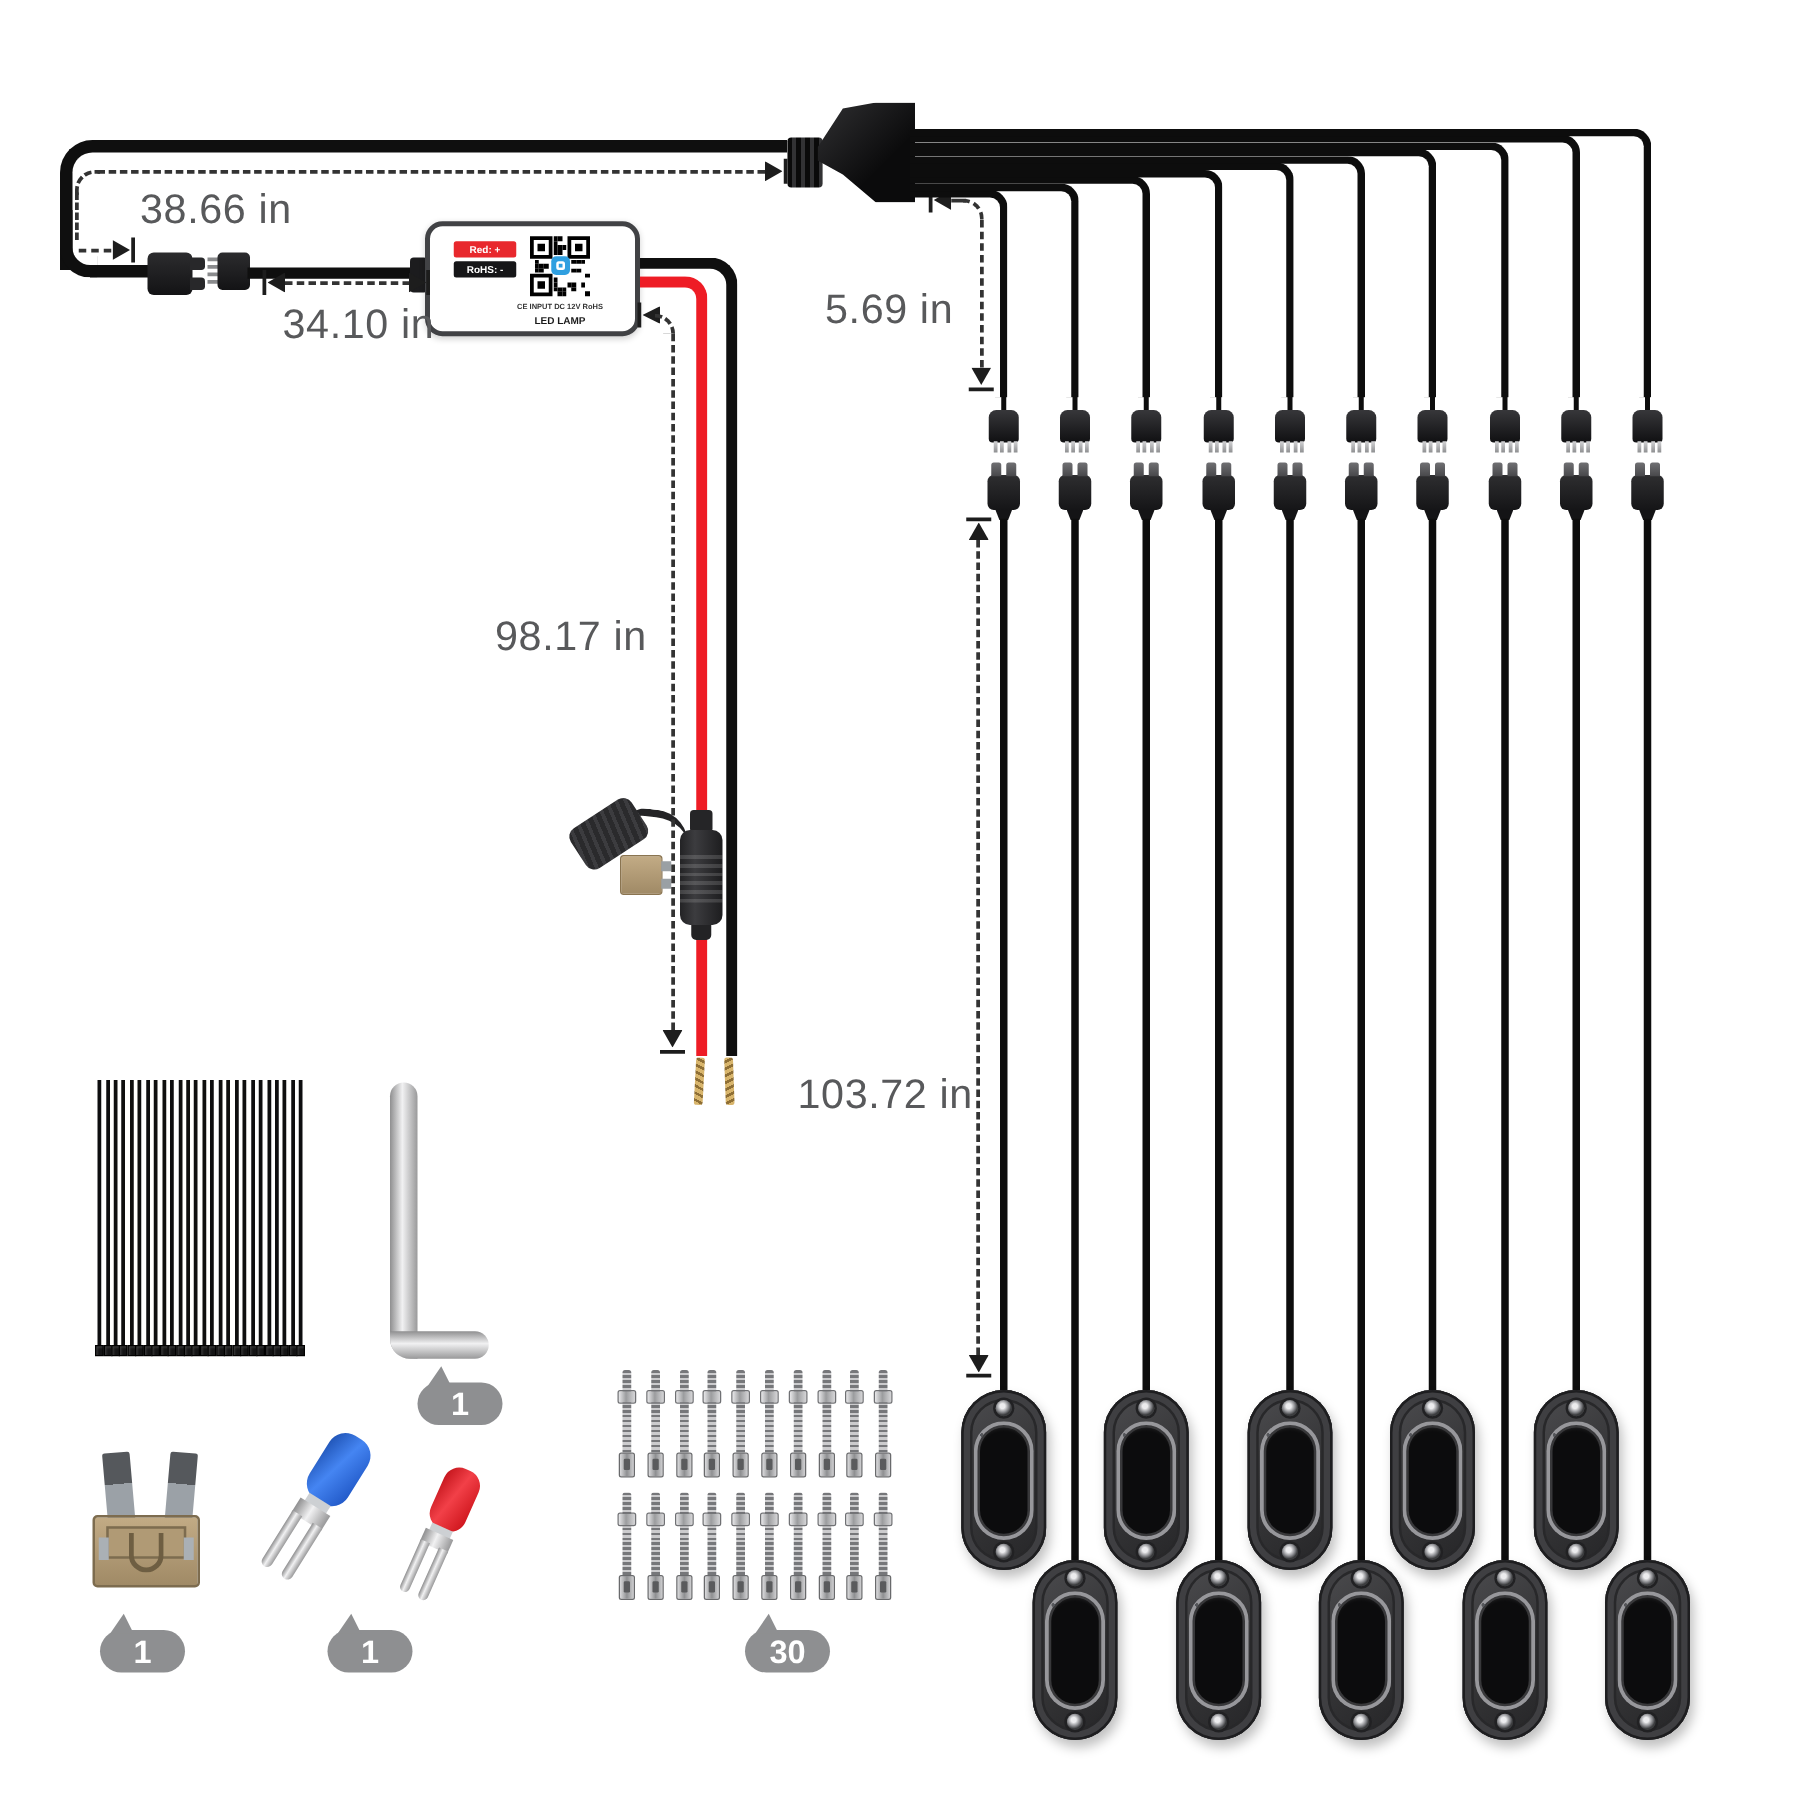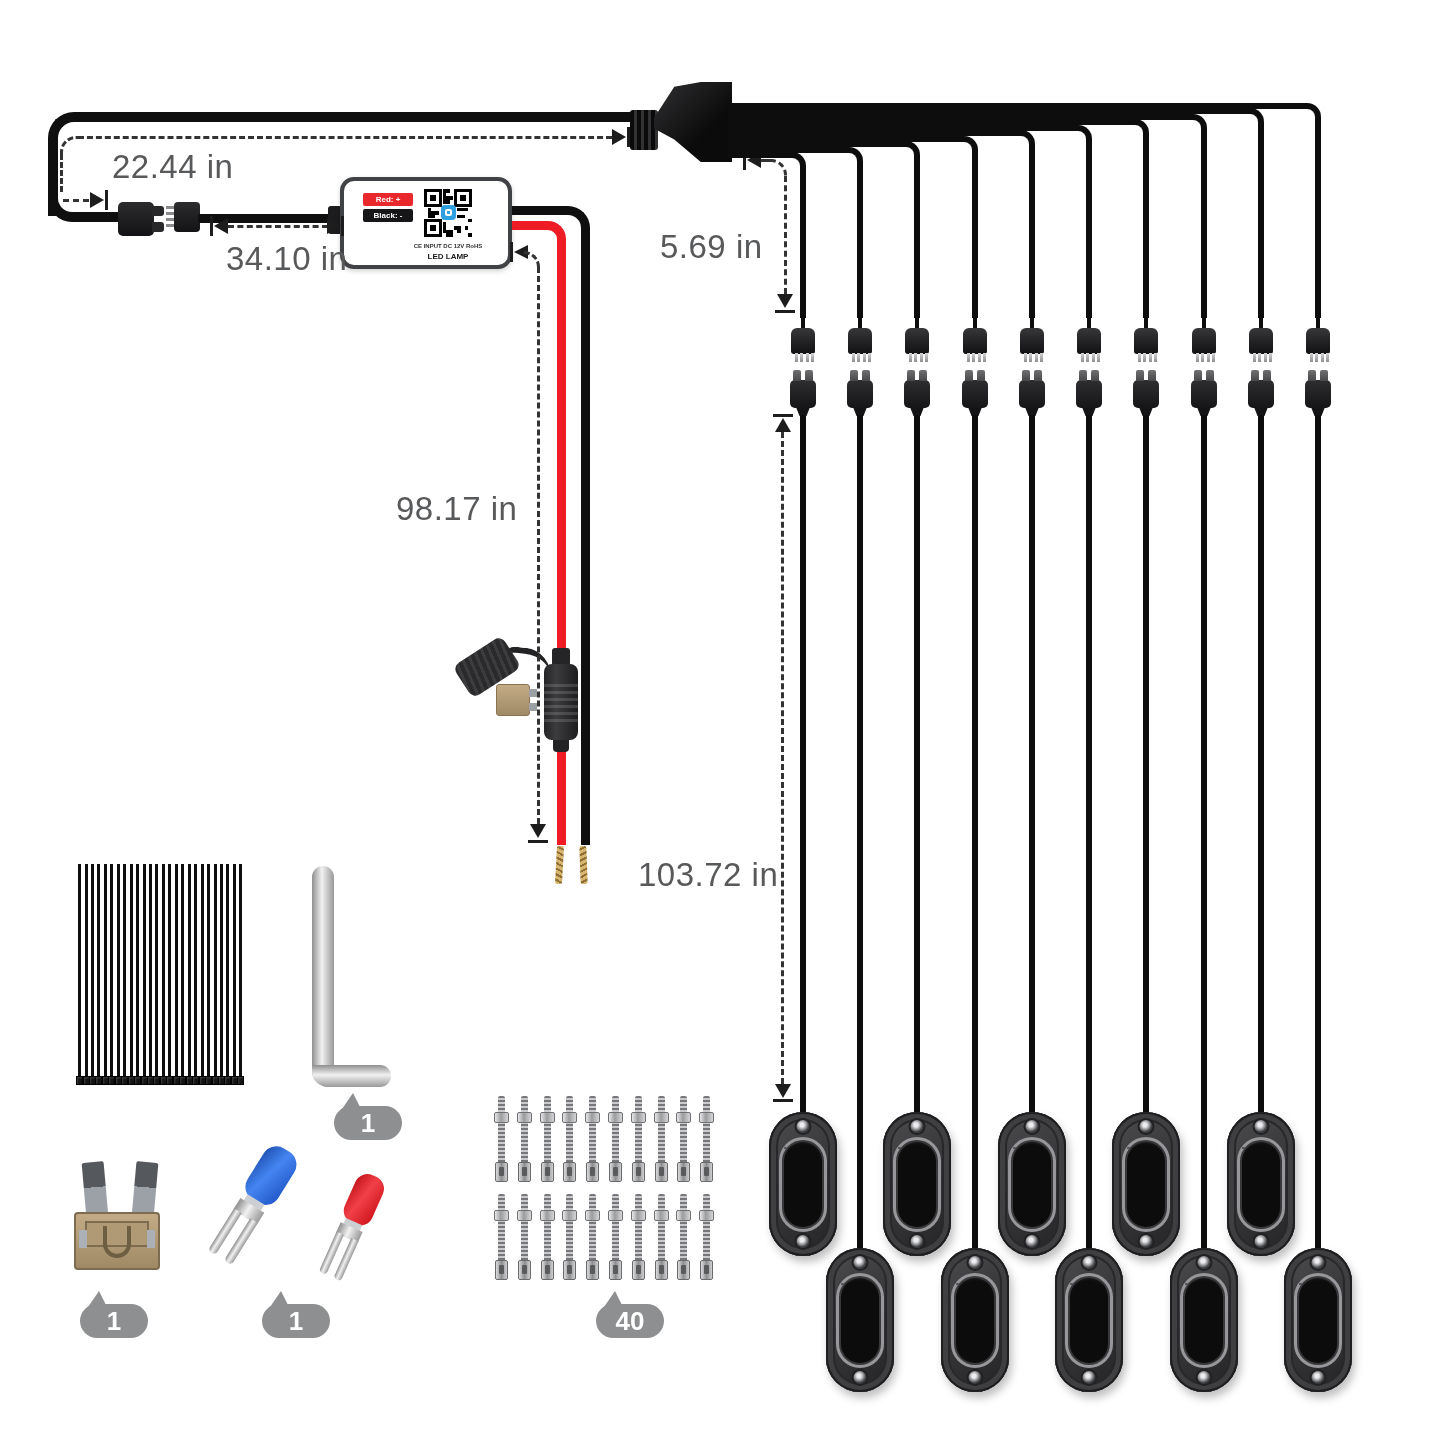--- a/index.html
+++ b/index.html
@@ -83,21 +83,21 @@
   <div class="abs" style="left:166px;top:206px;width:9px;height:3px;background:#8a8b8d;"></div>
   <div class="abs" style="left:166px;top:212px;width:9px;height:3px;background:#8a8b8d;"></div>
   <div class="abs" style="left:166px;top:218px;width:9px;height:3px;background:#8a8b8d;"></div>
   <div class="abs" style="left:166px;top:224px;width:9px;height:3px;background:#8a8b8d;"></div>
   <div class="abs" style="left:174px;top:202px;width:26px;height:30px;background:linear-gradient(180deg,#2c2c2e,#131315);border-radius:4px;"></div>
   <div class="wire" style="left:198px;top:214px;width:142px;height:9px;background:#0f0f0f;"></div>
 
   <div class="abs" style="left:328px;top:206px;width:14px;height:28px;background:#1c1c1e;border-radius:3px;"></div>
   <div class="abs" style="left:340px;top:177px;width:172px;height:92px;background:#fff;border:4px solid #414245;border-radius:14px;box-shadow:0 2px 5px rgba(0,0,0,.18);">
     <div class="wlabel" style="left:19px;top:12px;background:#e8282d;">Red: +</div>
-    <div class="wlabel" style="left:19px;top:28px;background:#161618;">Black: -</div>
+    <div class="wlabel" style="left:19px;top:28px;background:#161618;">RoHS: -</div>
     <div class="abs" id="qr-box" style="left:80px;top:8px;width:48px;height:48px;background:#fff;">
         <div style="position: absolute; left: 18.5px; top: 0px; width: 3.7px; height: 3.7px; background: rgb(0, 0, 0);"></div>
         <div style="position: absolute; left: 22.2px; top: 0px; width: 3.7px; height: 3.7px; background: rgb(0, 0, 0);"></div>
         <div style="position: absolute; left: 18.5px; top: 3.7px; width: 3.7px; height: 3.7px; background: rgb(0, 0, 0);"></div>
         <div style="position: absolute; left: 18.5px; top: 7.4px; width: 3.7px; height: 3.7px; background: rgb(0, 0, 0);"></div>
         <div style="position: absolute; left: 22.2px; top: 7.4px; width: 3.7px; height: 3.7px; background: rgb(0, 0, 0);"></div>
         <div style="position: absolute; left: 25.8px; top: 7.4px; width: 3.7px; height: 3.7px; background: rgb(0, 0, 0);"></div>
         <div style="position: absolute; left: 18.5px; top: 11.1px; width: 3.7px; height: 3.7px; background: rgb(0, 0, 0);"></div>
         <div style="position: absolute; left: 22.2px; top: 11.1px; width: 3.7px; height: 3.7px; background: rgb(0, 0, 0);"></div>
         <div style="position: absolute; left: 3.7px; top: 18.5px; width: 3.7px; height: 3.7px; background: rgb(0, 0, 0);"></div>
@@ -161,21 +161,21 @@
   <div class="abs" style="left:654px;top:82px;width:78px;height:80px;background:linear-gradient(135deg,#303032,#0b0b0c 65%);clip-path:polygon(0 45%,26% 6%,60% 0,100% 0,100% 100%,60% 100%,26% 72%,0 58%);"></div>
 
   <div class="c-tl" style="left:60px;top:136px;width:20px;height:20px;"></div>
   <div class="dh" style="left:78px;top:136px;width:534px;"></div>
   <div class="dv" style="left:60px;top:154px;height:38px;"></div>
   <div class="dh" style="left:63px;top:199px;width:26px;"></div>
   <div class="tri tri-r" style="left:90px;top:192px;width:14px;height:16px;"></div>
   <div class="bar" style="left:105px;top:190px;width:3px;height:20px;"></div>
   <div class="tri tri-r" style="left:612px;top:129px;width:14px;height:16px;"></div>
   <div class="bar" style="left:627px;top:127px;width:3px;height:20px;"></div>
-  <div class="mlabel" style="left:112px;top:148px;">22.44 in</div>
+  <div class="mlabel" style="left:112px;top:148px;">38.66 in</div>
 
   <div class="bar" style="left:210px;top:216px;width:3px;height:20px;"></div>
   <div class="tri tri-l" style="left:214px;top:218px;width:14px;height:16px;"></div>
   <div class="dh" style="left:228px;top:225px;width:100px;"></div>
   <div class="tri tri-r" style="left:327px;top:218px;width:14px;height:16px;"></div>
   <div class="bar" style="left:341px;top:216px;width:3px;height:20px;"></div>
   <div class="mlabel" style="left:226px;top:240px;">34.10 in</div>
 
   <div class="bar" style="left:743px;top:150px;width:3px;height:20px;"></div>
   <div class="tri tri-l" style="left:747px;top:152px;width:14px;height:16px;"></div>
@@ -224,21 +224,21 @@
   </div>
   <div class="abs" style="left:348px;top:1174px;width:34px;height:116px;transform:rotate(24deg);transform-origin:50% 20%;">
     <div class="abs" style="left:2px;top:0;width:30px;height:52px;border-radius:13px;background:linear-gradient(105deg,#c01118,#f24048 45%,#cc1219);"></div>
     <div class="abs" style="left:8px;top:50px;width:18px;height:8px;background:#cdd0d3;"></div>
     <div class="abs metal-v" style="left:5px;top:56px;width:24px;height:12px;"></div>
     <div class="abs metal-v" style="left:5px;top:66px;width:8px;height:44px;border-radius:0 0 4px 4px;"></div>
     <div class="abs metal-v" style="left:21px;top:66px;width:8px;height:44px;border-radius:0 0 4px 4px;"></div>
   </div>
   <div class="badge" style="left:262px;top:1304px;">1</div>
 
-  <div class="badge" style="left:596px;top:1304px;">40</div>
+  <div class="badge" style="left:596px;top:1304px;">30</div>
 
 <div style="position: absolute; left: 728px; top: 152px; width: 78px; height: 166px; border-top: 6px solid rgb(13, 13, 13); border-right: 6px solid rgb(13, 13, 13); border-top-right-radius: 14px;"></div>
     <div style="position: absolute; left: 801px; top: 314px; width: 4px; height: 14px; background: rgb(13, 13, 13);"></div>
     <div class="cm" style="position: absolute; left: 791px; top: 328px;">
       <div class="pin" style="position: absolute; left: 4px; top: 25px;"></div>
       <div class="pin" style="position: absolute; left: 9.3px; top: 25px;"></div>
       <div class="pin" style="position: absolute; left: 14.6px; top: 25px;"></div>
       <div class="pin" style="position: absolute; left: 19.9px; top: 25px;"></div>
     </div>
     <div class="cf" style="position: absolute; left: 790px; top: 380px;">

